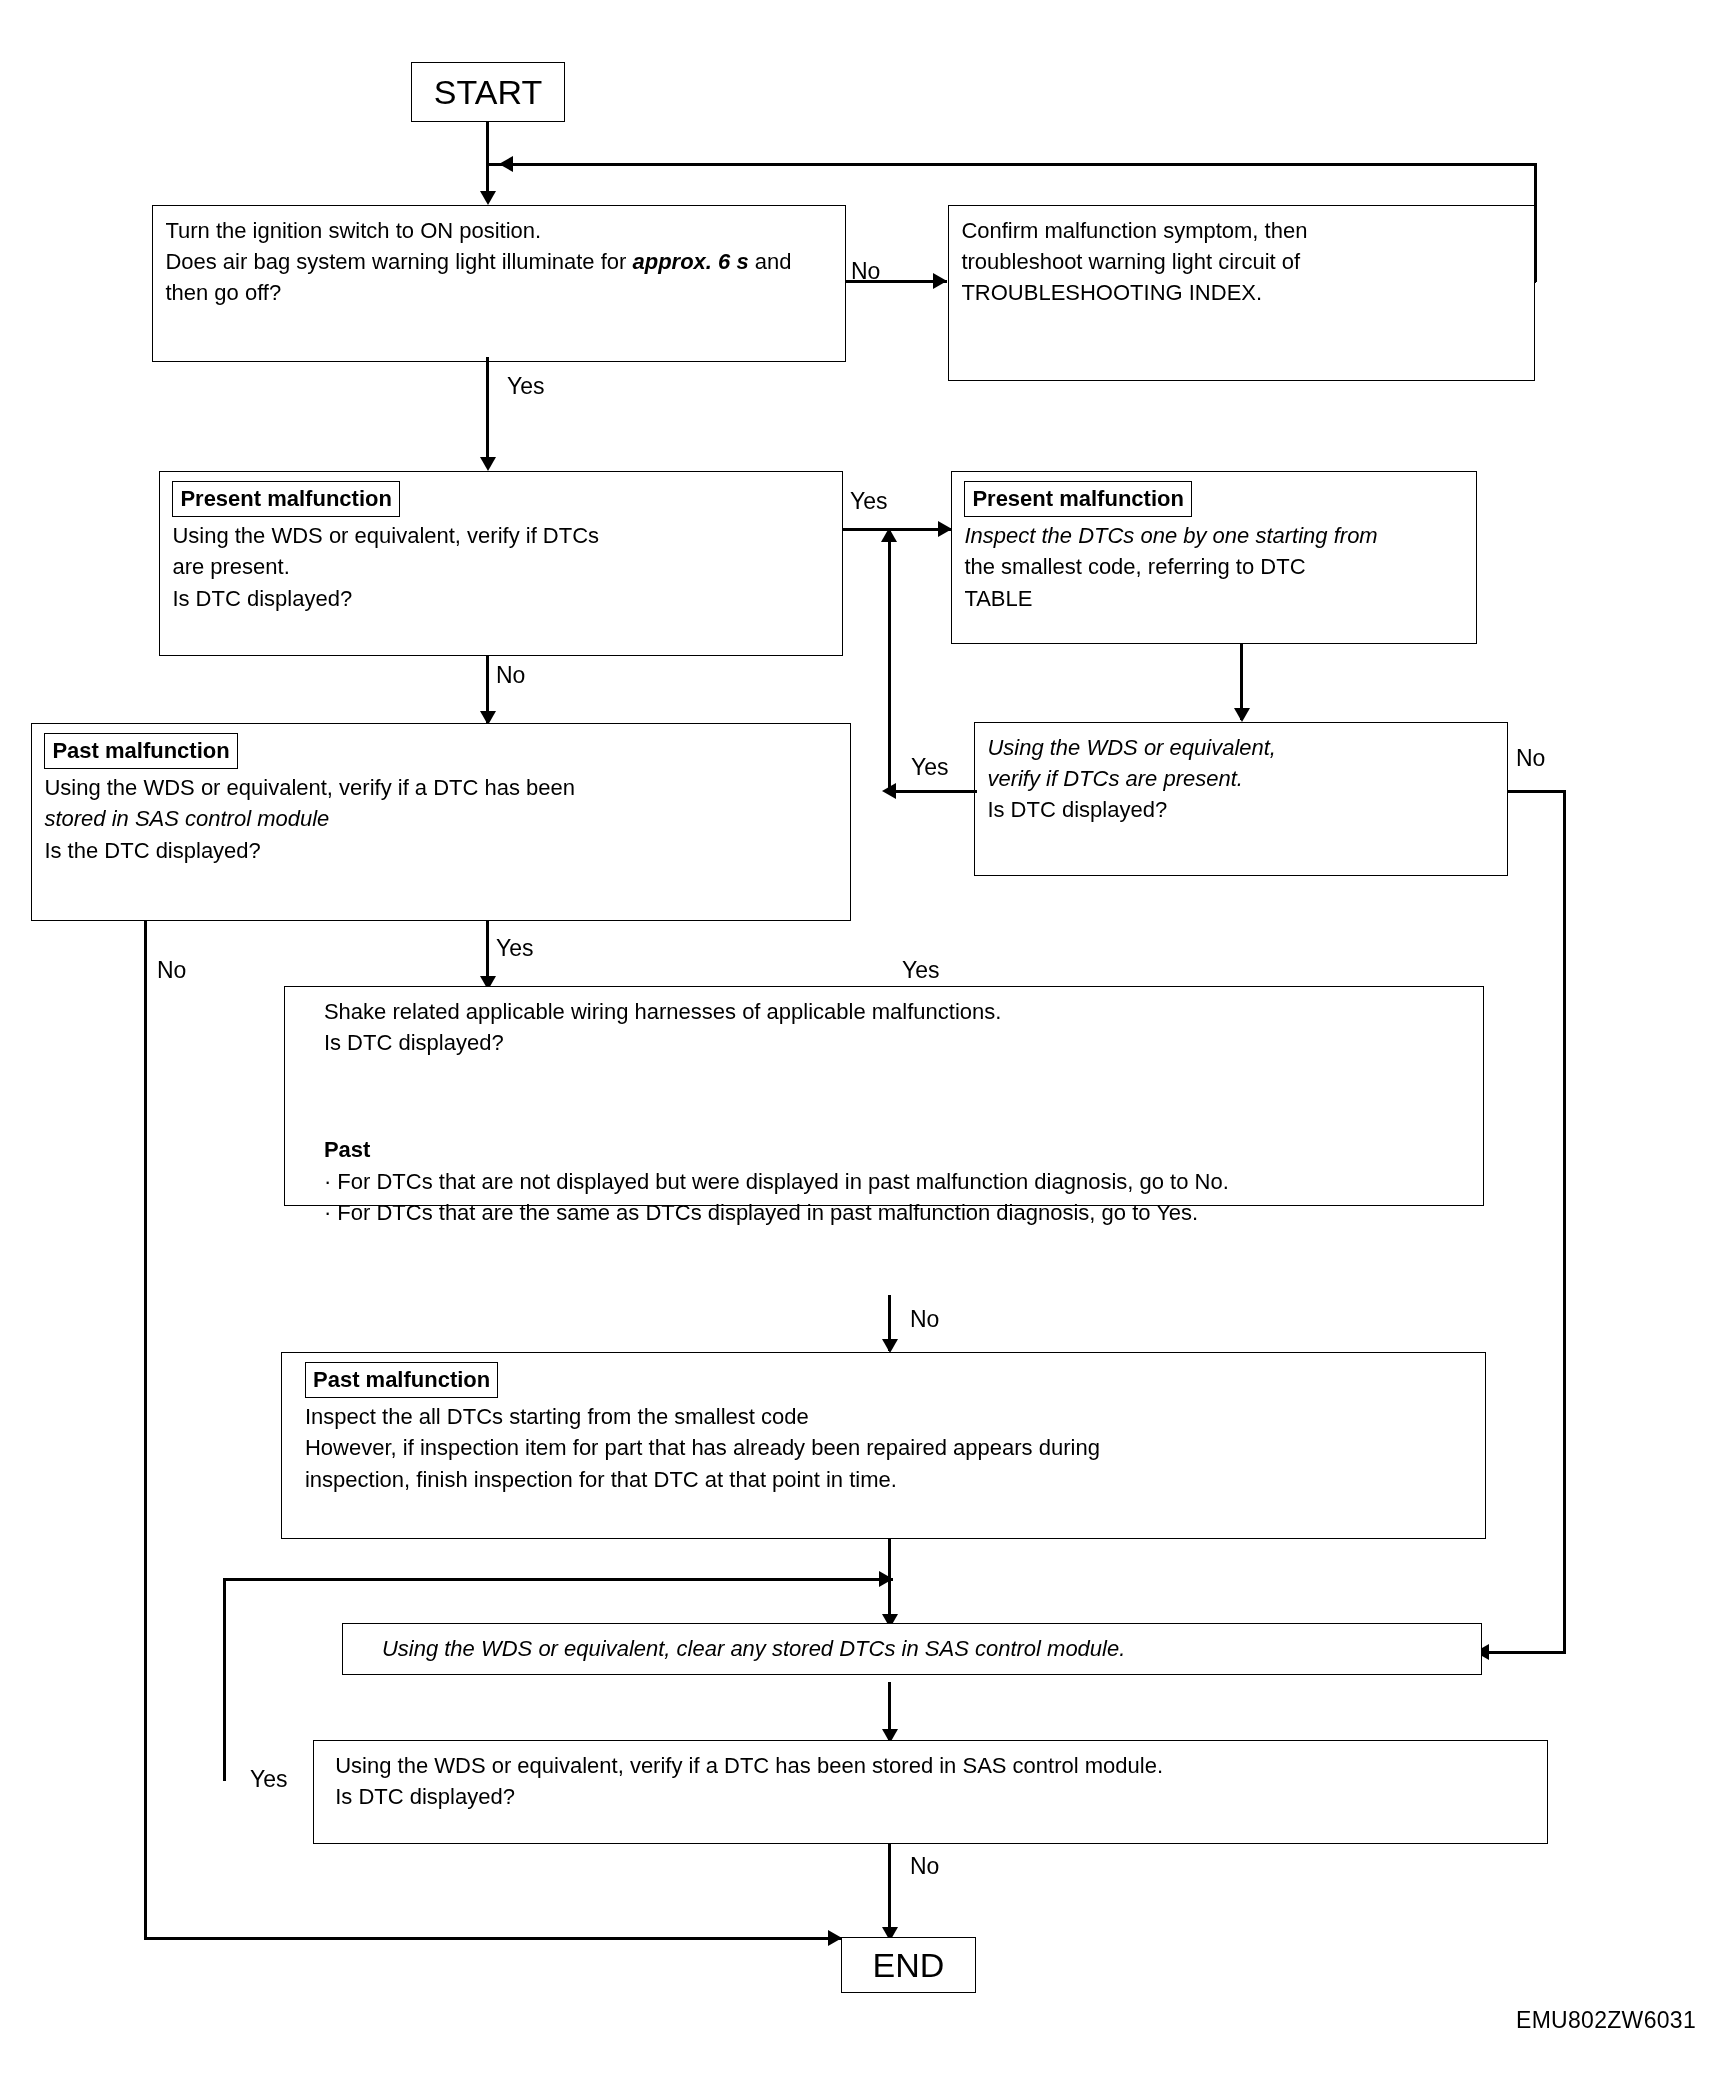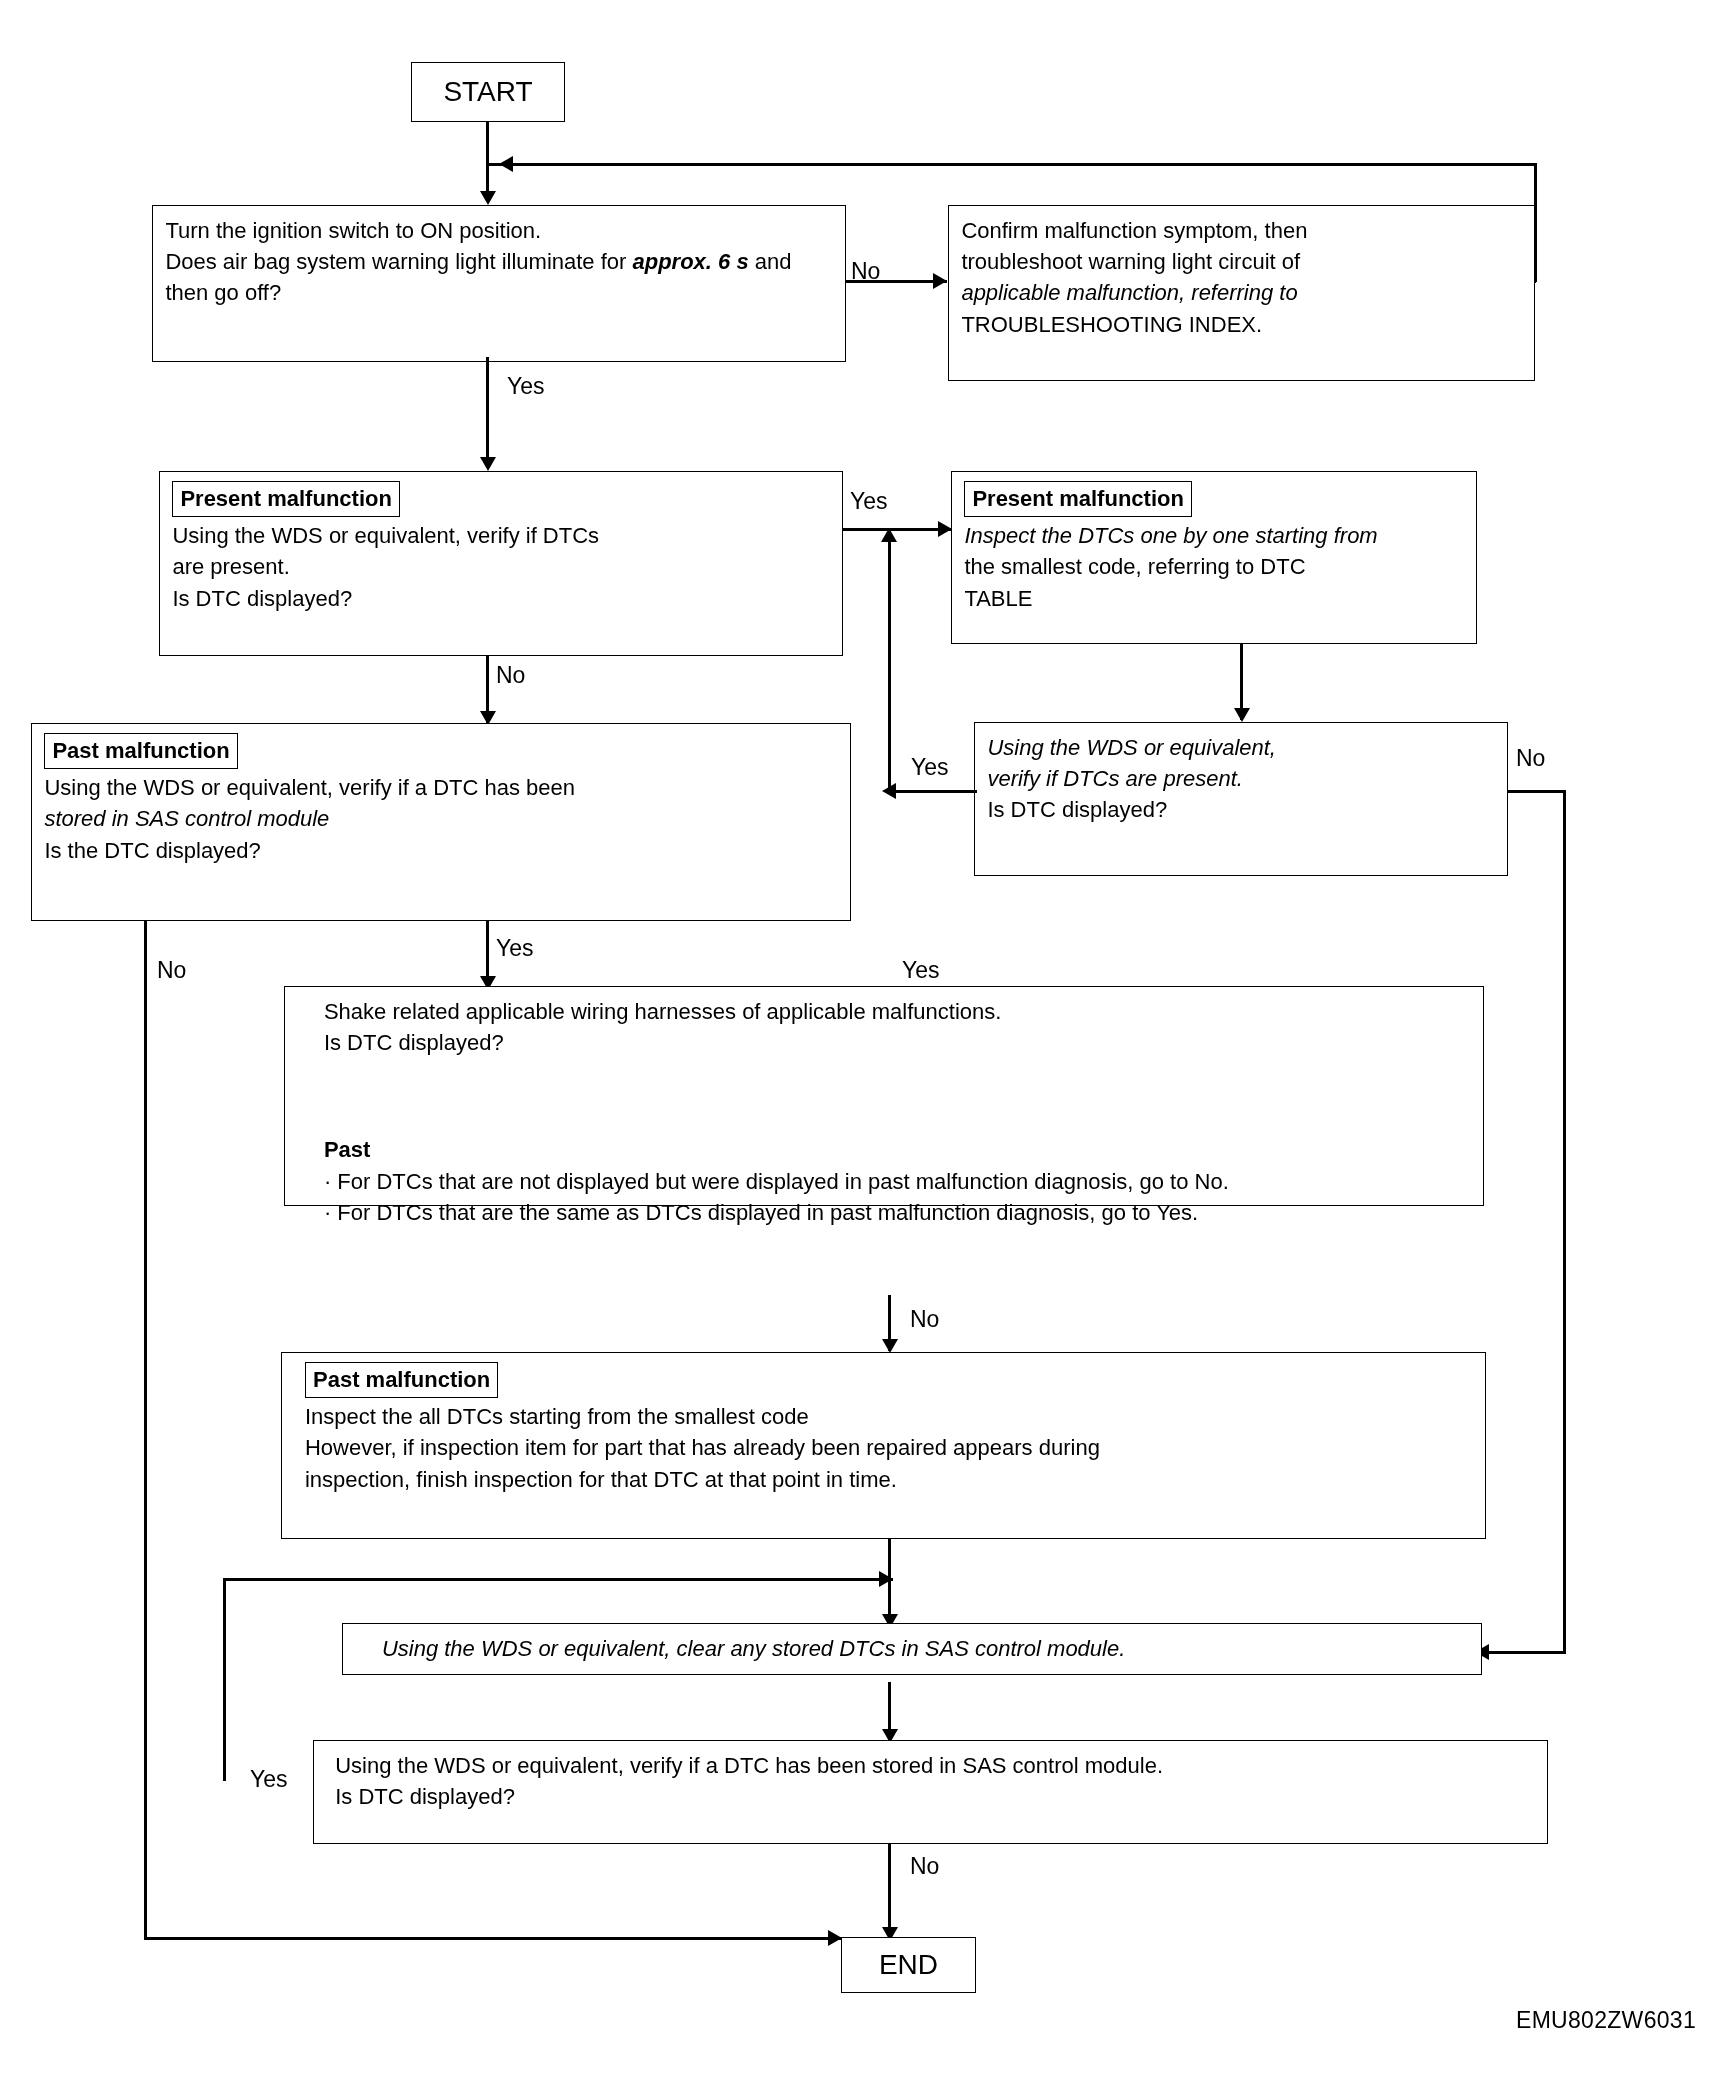--- a/index.html
+++ b/index.html
@@ -26,21 +26,21 @@
     padding: 8.8px 12.4px;
     font-size: 22px;
     line-height: 1.42;
   }
   .box.terminal {
     text-align: center;
     padding: 0;
     display: flex;
     align-items: center;
     justify-content: center;
-    font-size: 28px;
+    font-size: 34px;
   }
   .hdr {
     display: inline-block;
     border: 1.8px solid #000;
     padding: 0.9px 7px 1.8px 7px;
     font-weight: bold;
     font-size: 22px;
     margin-bottom: 3.5px;
   }
   .ital { font-style: italic; }
@@ -114,21 +114,20 @@
     </span>
   </div>
 
   <div class="ln" style="left:846px; top:280px; width:101px; height:2.6px;"></div>
   <div class="arrow right" style="left:933px; top:273px;"></div>
   <div class="lbl" style="left:851px; top:258px;">No</div>
 
   <div class="box" style="left:948px; top:205px; width:587px; height:176px;">
     <span class="l1">Confirm malfunction symptom, then</span>
     <span class="l2">troubleshoot warning light circuit of</span>
-    <span class="l3 ital">applicable malfunction, referring to</span>
     <span class="l4">TROUBLESHOOTING INDEX.</span>
   </div>
 
   <div class="ln" style="left:486px; top:357px; width:2.6px; height:110px;"></div>
   <div class="arrow down" style="left:480px; top:457px;"></div>
   <div class="lbl" style="left:507px; top:373px;">Yes</div>
 
   <div class="box" style="left:159px; top:471px; width:684px; height:185px;">
     <span class="hdr">Present malfunction</span>
     <span class="l1">Using the WDS or equivalent, verify if DTCs</span>

